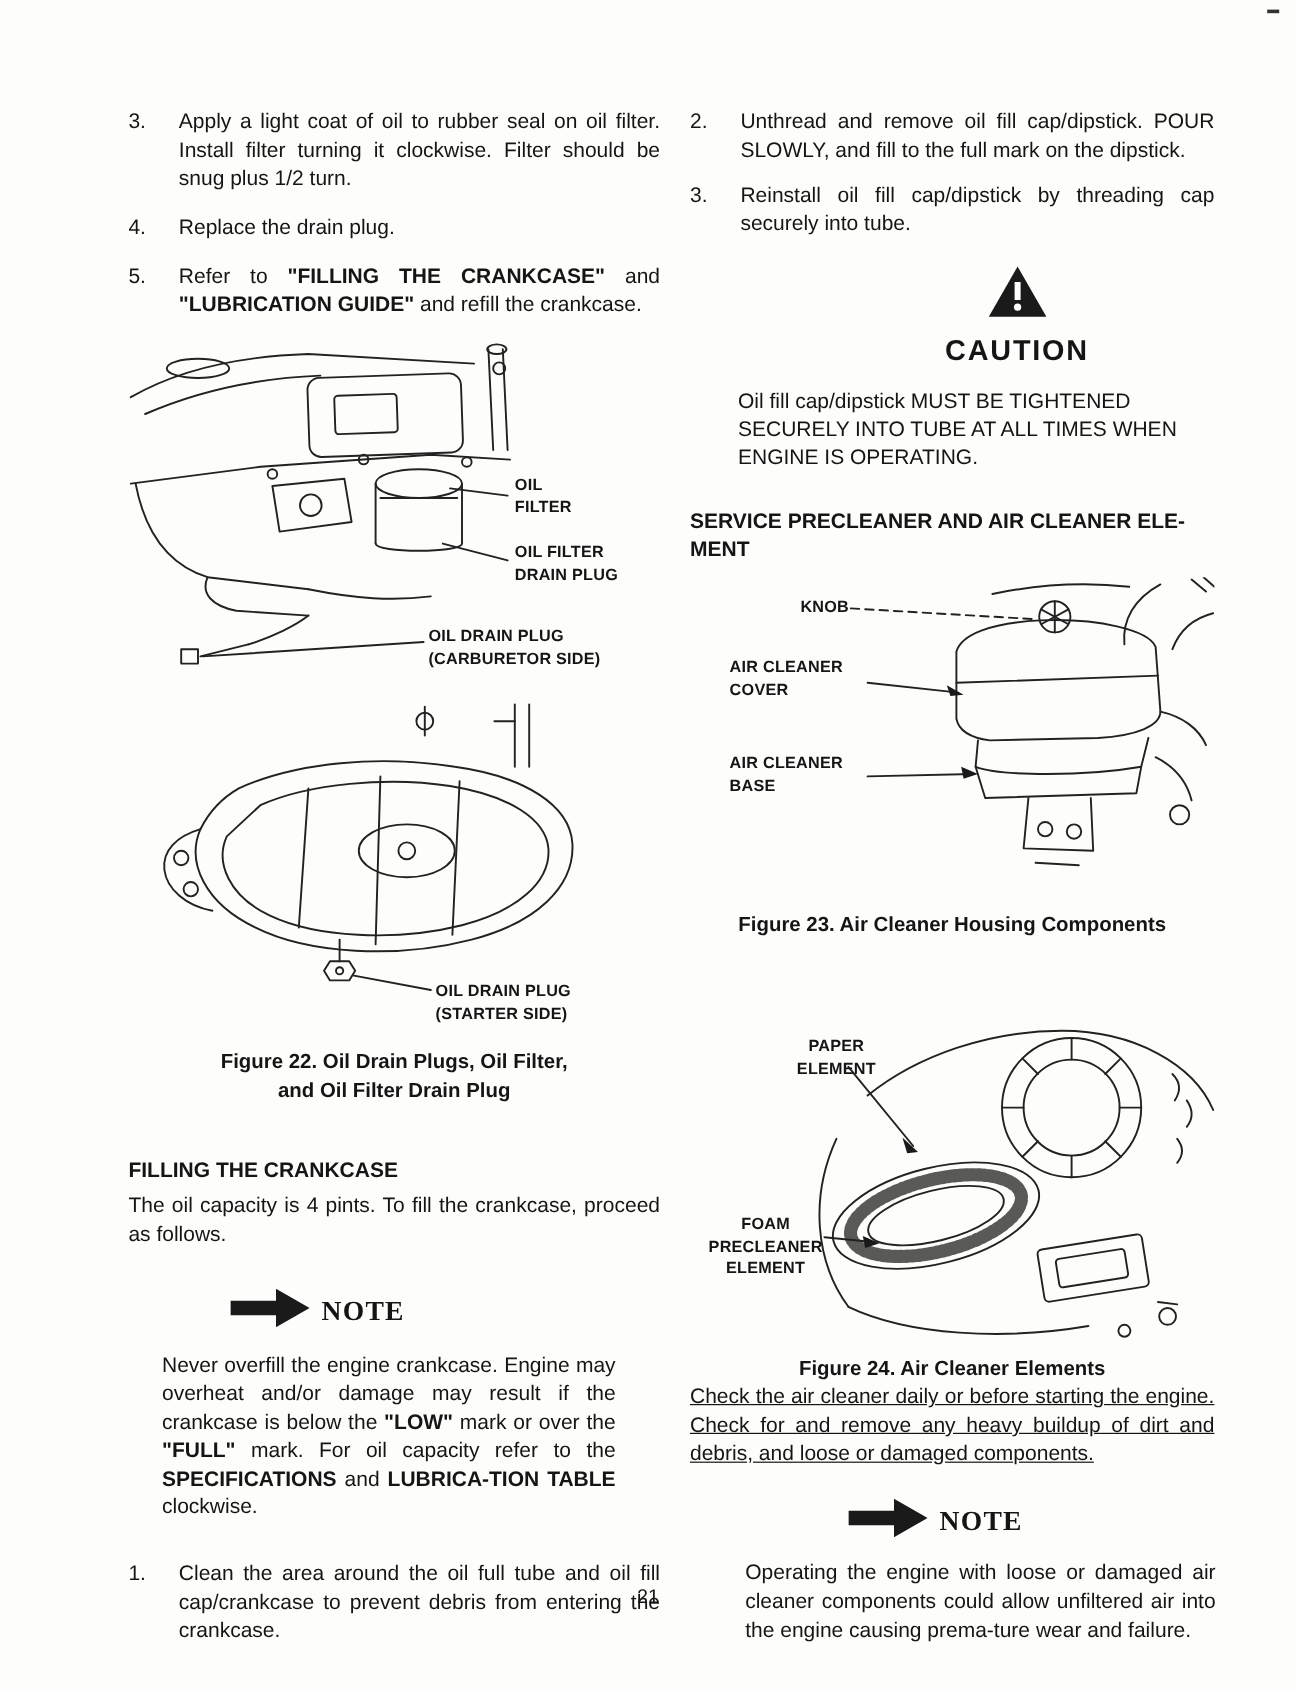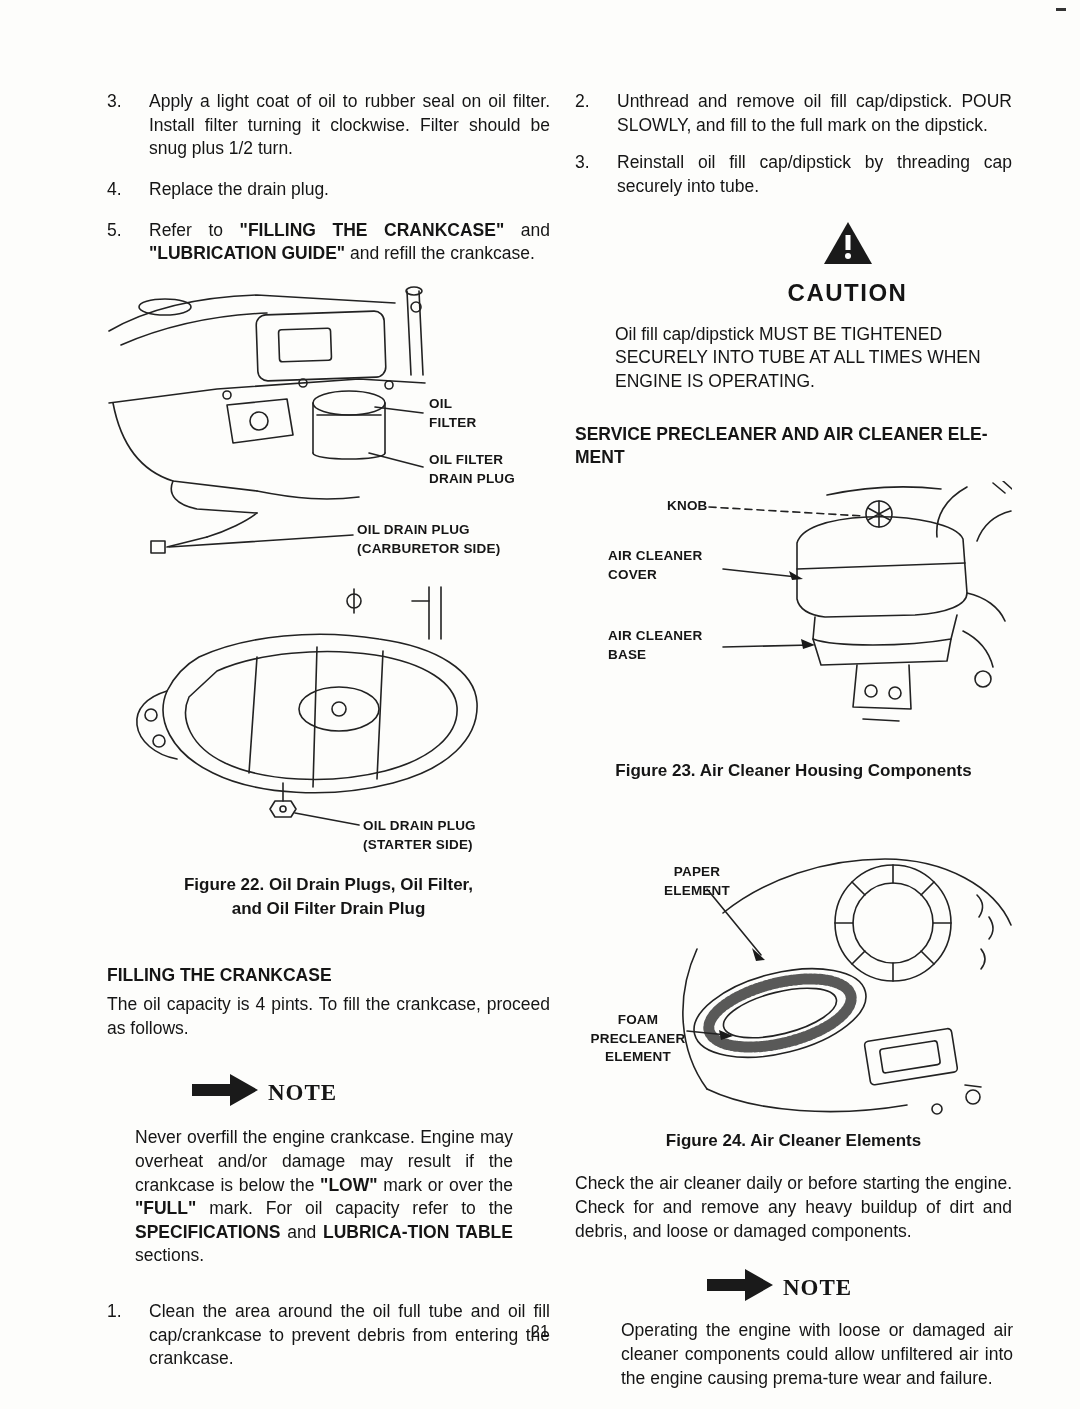--- a/index.html
+++ b/index.html
@@ -138,21 +138,21 @@
     <div class="heading" style="margin-top:44px;">FILLING THE CRANKCASE</div>
     <p class="body" style="margin-top:6px;">The oil capacity is 4 pints. To fill the crankcase, proceed as follows.</p>
 
     <div class="note-banner" style="margin-top:34px; margin-left:85px;">
       <svg width="66" height="32" viewBox="0 0 66 32">
         <polygon class="fill" points="0,10 38,10 38,0 66,16 38,32 38,22 0,22"></polygon>
       </svg>
       <span class="note-word">NOTE</span>
     </div>
 
-    <p class="body" style="margin-top:20px; margin-left:28px; width:378px;"><span>Never overfill the engine crankcase. Engine may overheat and/or damage may result if the crankcase is below the </span><b>"LOW"</b><span> mark or over the </span><b>"FULL"</b><span> mark. For oil capacity refer to the </span><b>SPECIFICATIONS</b><span> and </span><b>LUBRICA-TION TABLE</b><span> sections.</span></p>
+    <p class="body" style="margin-top:20px; margin-left:28px; width:378px;"><span>Never overfill the engine crankcase. Engine may overheat and/or damage may result if the crankcase is below the </span><b>"LOW"</b><span> mark or over the </span><b>"FULL"</b><span> mark. For oil capacity refer to the </span><b>SPECIFICATIONS</b><span> and </span><b>LUBRICA-TION TABLE</b><span> clockwise.</span></p>
 
     <div class="step" style="margin-top:32px;">
       <span class="num">1.</span>
       <p class="txt">Clean the area around the oil full tube and oil fill cap/crankcase to prevent debris from entering the crankcase.</p>
     </div>
   </div>
 
   <div class="col col-right">
 
     <div class="step" style="margin-bottom:14px;">
@@ -245,21 +245,21 @@
       </svg>
       <span class="fig-label" style="left:76px; top:46px; width:92px; text-align:center;">PAPER
 ELEMENT</span>
       <span class="fig-label" style="left:8px; top:194px; width:110px; text-align:center;">FOAM
 PRECLEANER
 ELEMENT</span>
     </div>
 
     <div class="caption" style="margin-top:12px;">Figure 24. Air Cleaner Elements</div>
 
-    <p class="body" style="margin-top:20px;">Check the air cleaner daily or before starting the engine. Check for and remove any heavy buildup of dirt and debris, and loose or damaged components.</p>
+    <p class="body" style="text-decoration:underline;">Check the air cleaner daily or before starting the engine. Check for and remove any heavy buildup of dirt and debris, and loose or damaged components.</p>
 
     <div class="note-banner" style="margin-top:26px; margin-left:132px;">
       <svg width="66" height="32" viewBox="0 0 66 32">
         <polygon class="fill" points="0,10 38,10 38,0 66,16 38,32 38,22 0,22"></polygon>
       </svg>
       <span class="note-word">NOTE</span>
     </div>
 
     <p class="body" style="margin-top:18px; margin-left:46px; width:392px;">Operating the engine with loose or damaged air cleaner components could allow unfiltered air into the engine causing prema-ture wear and failure.</p>
   </div>

